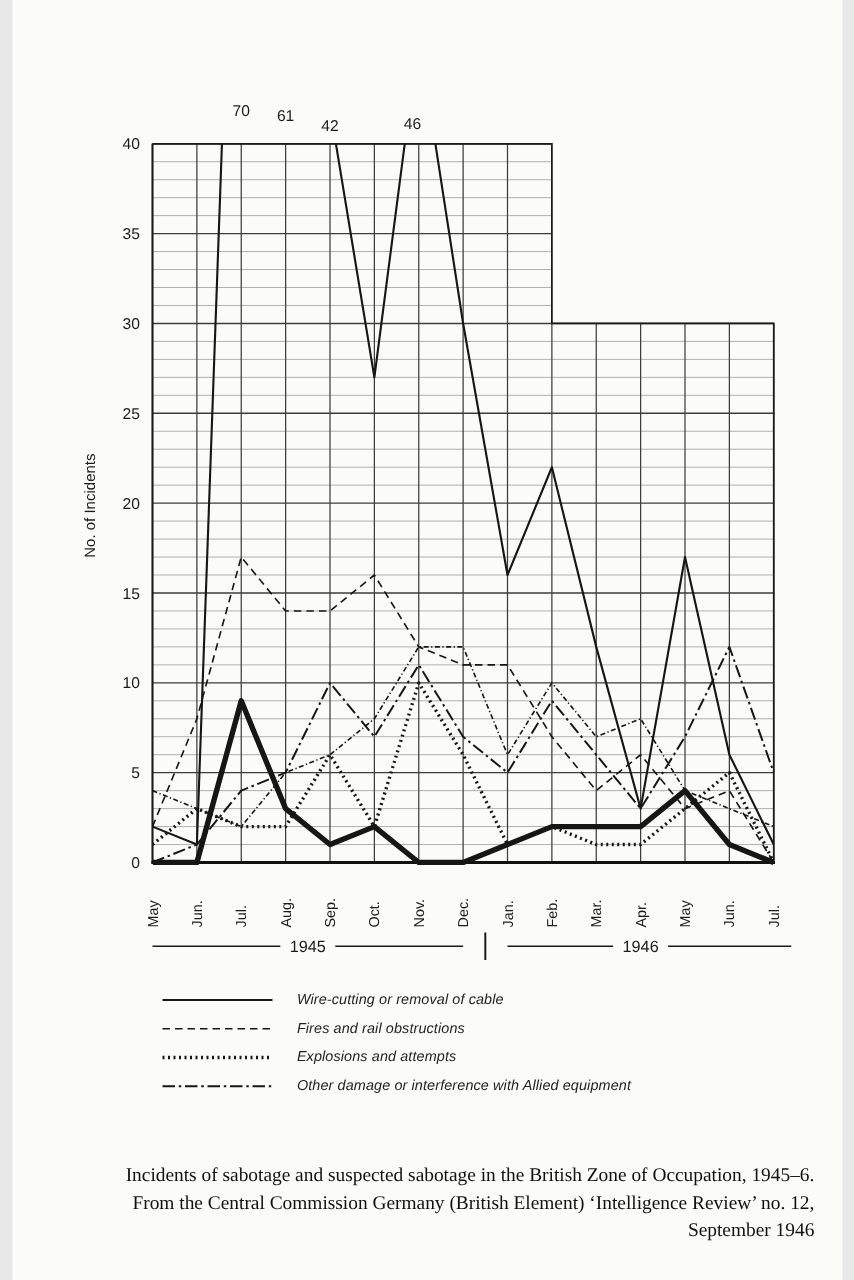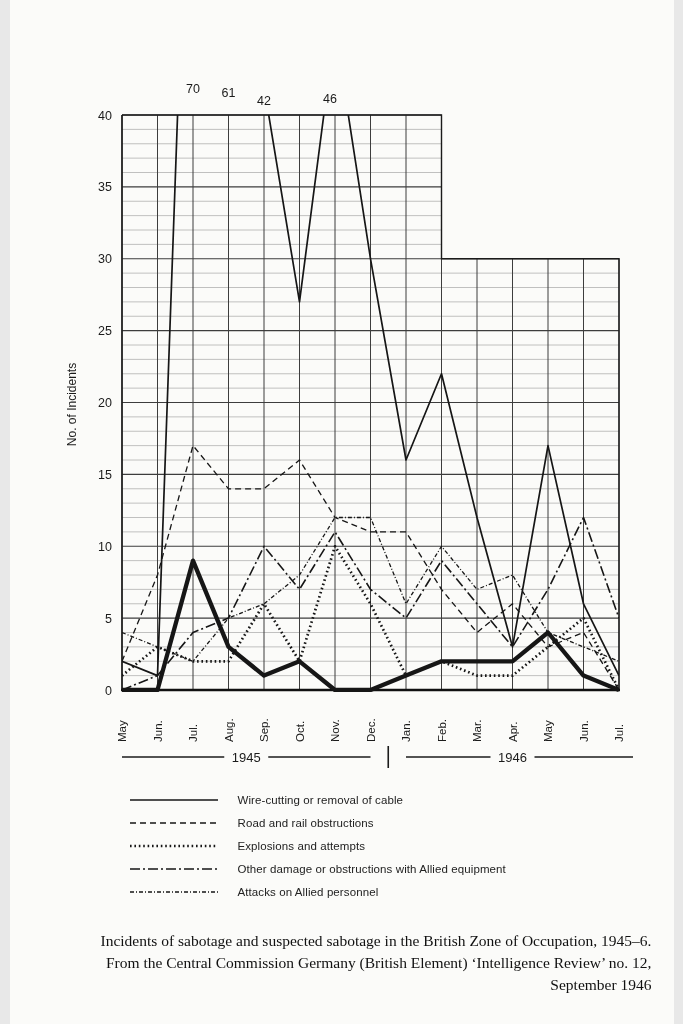--- a/index.html
+++ b/index.html
@@ -10,21 +10,21 @@
     margin:0 auto;
     background:#fbfbf9;
     font-family:"Liberation Sans", sans-serif;
     color:#1b1b1b;
     overflow:hidden;
   }
   #chart-svg{position:absolute;left:0;top:0;}
   .legend{
     position:absolute;left:118px;top:788px;width:480px;
   }
-  .legend-row{display:flex;align-items:center;height:23px;}
+  .legend-row{display:flex;align-items:center;height:23px;font-style:italic;}
   .legend-swatch{width:92px;flex:0 0 92px;margin-right:18px;}
   .legend-label{
     font-size:11.5px;color:#222;letter-spacing:0.1px;
   }
   .caption{
     position:absolute;left:62px;top:930px;width:580px;
     font-family:"Liberation Serif", serif;
     font-size:15.5px;line-height:1.42;color:#111;
     margin:0;
     text-align:right;
@@ -162,36 +162,30 @@
       <div class="legend-row">
         <svg width="92" height="12" class="legend-swatch">
           <line x1="2" y1="6" x2="90" y2="6" stroke="#161616" stroke-width="1.7"></line>
         </svg>
         <span class="legend-label">Wire-cutting or removal of cable</span>
       </div>
       <div class="legend-row">
         <svg width="92" height="12" class="legend-swatch">
           <line x1="2" y1="6" x2="90" y2="6" stroke="#161616" stroke-width="1.3" stroke-dasharray="6 4"></line>
         </svg>
-        <span class="legend-label">Road and rail obstructions</span>
+        <span class="legend-label">Fires and rail obstructions</span>
       </div>
       <div class="legend-row">
         <svg width="92" height="12" class="legend-swatch">
           <line x1="2" y1="6" x2="90" y2="6" stroke="#161616" stroke-width="2.7" stroke-dasharray="1.6 2.8"></line>
         </svg>
         <span class="legend-label">Explosions and attempts</span>
       </div>
       <div class="legend-row">
         <svg width="92" height="12" class="legend-swatch">
           <line x1="2" y1="6" x2="90" y2="6" stroke="#161616" stroke-width="1.6" stroke-dasharray="10 3 2 3"></line>
         </svg>
-        <span class="legend-label">Other damage or obstructions with Allied equipment</span>
-      </div>
-      <div class="legend-row">
-        <svg width="92" height="12" class="legend-swatch">
-          <line x1="2" y1="6" x2="90" y2="6" stroke="#161616" stroke-width="1.3" stroke-dasharray="4 2 1 2"></line>
-        </svg>
-        <span class="legend-label">Attacks on Allied personnel</span>
+        <span class="legend-label">Other damage or interference with Allied equipment</span>
       </div>
     </div>
 
   <p class="caption">Incidents of sabotage and suspected sabotage in the British Zone of Occupation, 1945–6. From the Central Commission Germany (British Element) ‘Intelligence Review’ no. 12, September 1946</p>
 </div>
 
 </body></html>

